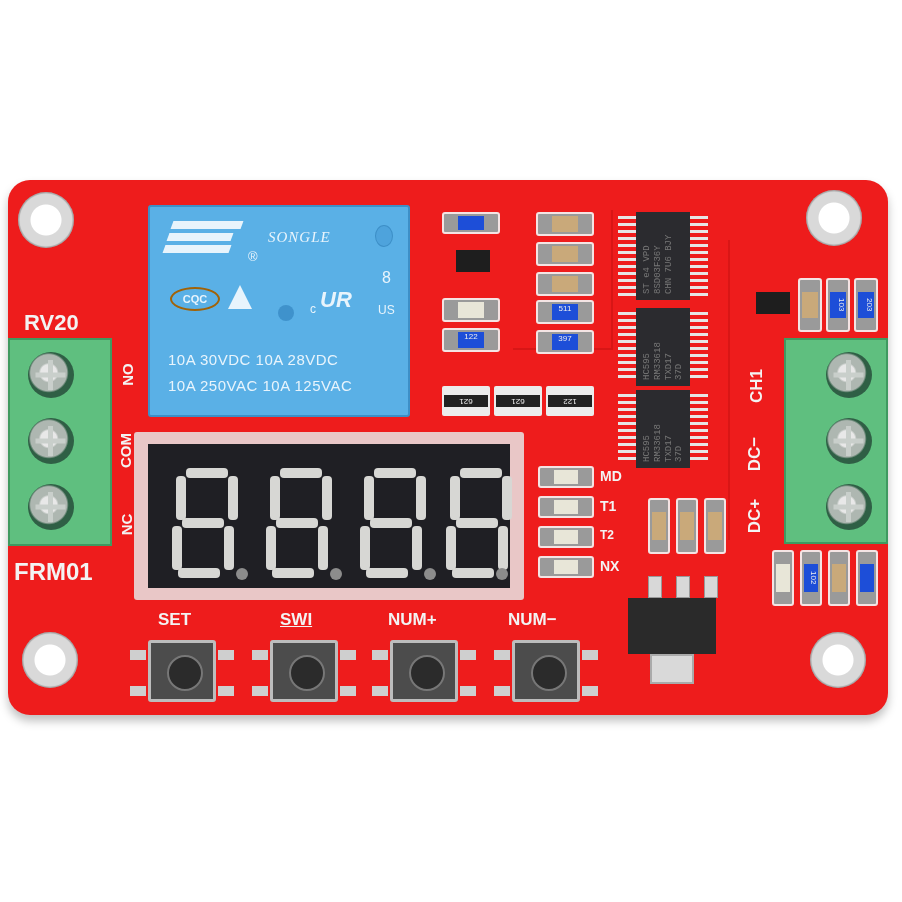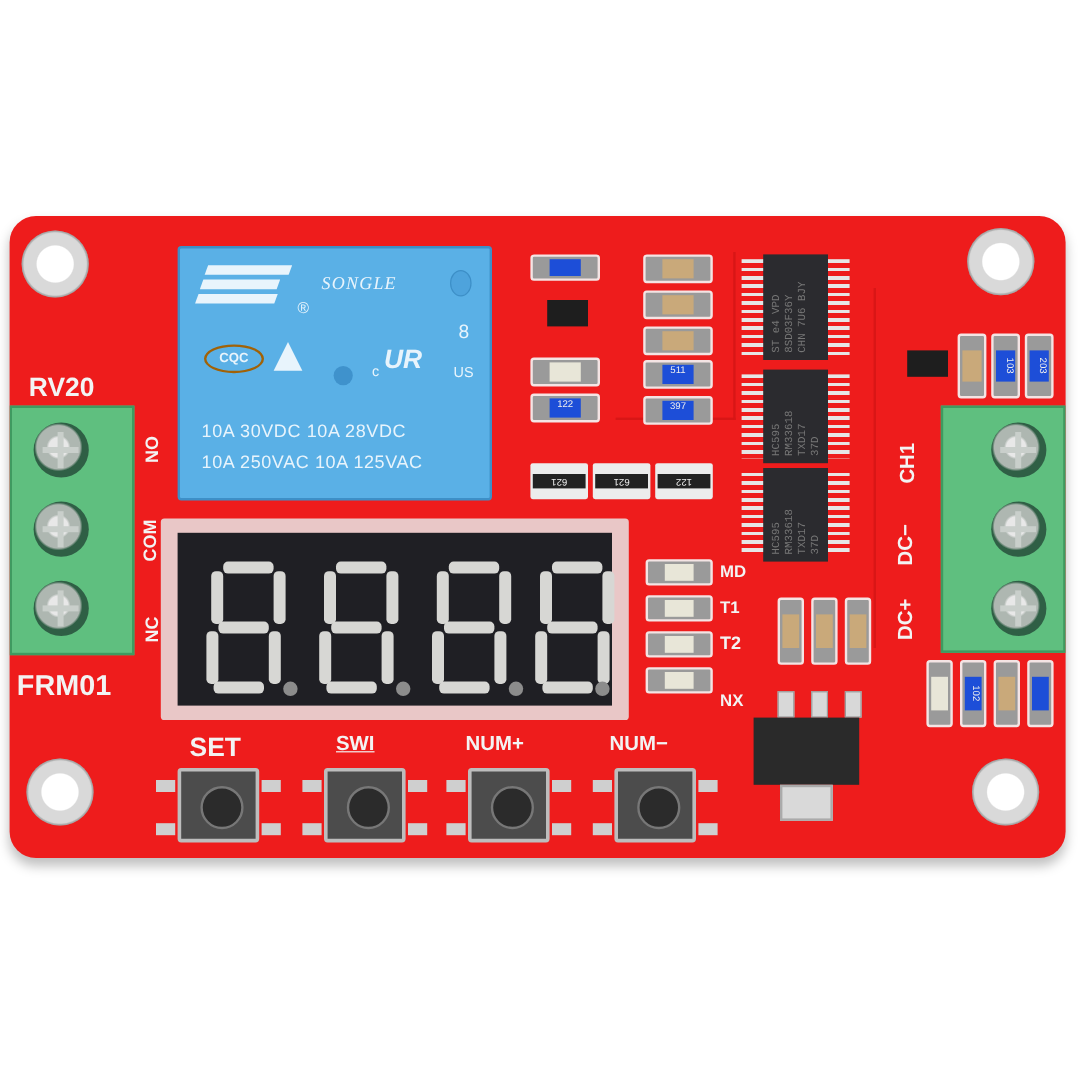--- a/index.html
+++ b/index.html
@@ -281,27 +281,27 @@
       <div class="body"></div>
     </div>
   <span class="silk" style="left:592px;top:288px;font-size:14px;">MD</span>
   <div class="smd led" style="left:530px;top:316px;width:56px;height:22px;">
       <div class="body"></div>
     </div>
   <span class="silk" style="left:592px;top:318px;font-size:14px;">T1</span>
   <div class="smd led" style="left:530px;top:346px;width:56px;height:22px;">
       <div class="body"></div>
     </div>
-  <span class="silk" style="left:592px;top:348px;font-size:15px;">T2</span>
+  <span class="silk" style="left:592px;top:348px;font-size:12px;">T2</span>
   <div class="smd led" style="left:530px;top:376px;width:56px;height:22px;">
       <div class="body"></div>
     </div>
-  <span class="silk" style="left:592px;top:378px;font-size:14px;margin-top:17px;">NX</span>
-
-  <span class="silk" style="left:150px;top:430px;font-size:22px;">SET</span>
+  <span class="silk" style="left:592px;top:378px;font-size:14px;">NX</span>
+
+  <span class="silk" style="left:150px;top:430px;font-size:17px;">SET</span>
   <span class="silk" style="left:272px;top:430px;font-size:17px;text-decoration:underline;">SWI</span>
   <span class="silk" style="left:380px;top:430px;font-size:17px;">NUM+</span>
   <span class="silk" style="left:500px;top:430px;font-size:17px;">NUM−</span>
 
   <div class="tact-leg" style="left:122px;top:470px;"></div>
     <div class="tact-leg" style="left:122px;top:506px;"></div>
   <div class="tact-leg" style="left:210px;top:470px;"></div>
     <div class="tact-leg" style="left:210px;top:506px;"></div>
   <div class="tact" style="left:140px;">
       <div class="cap"></div>

